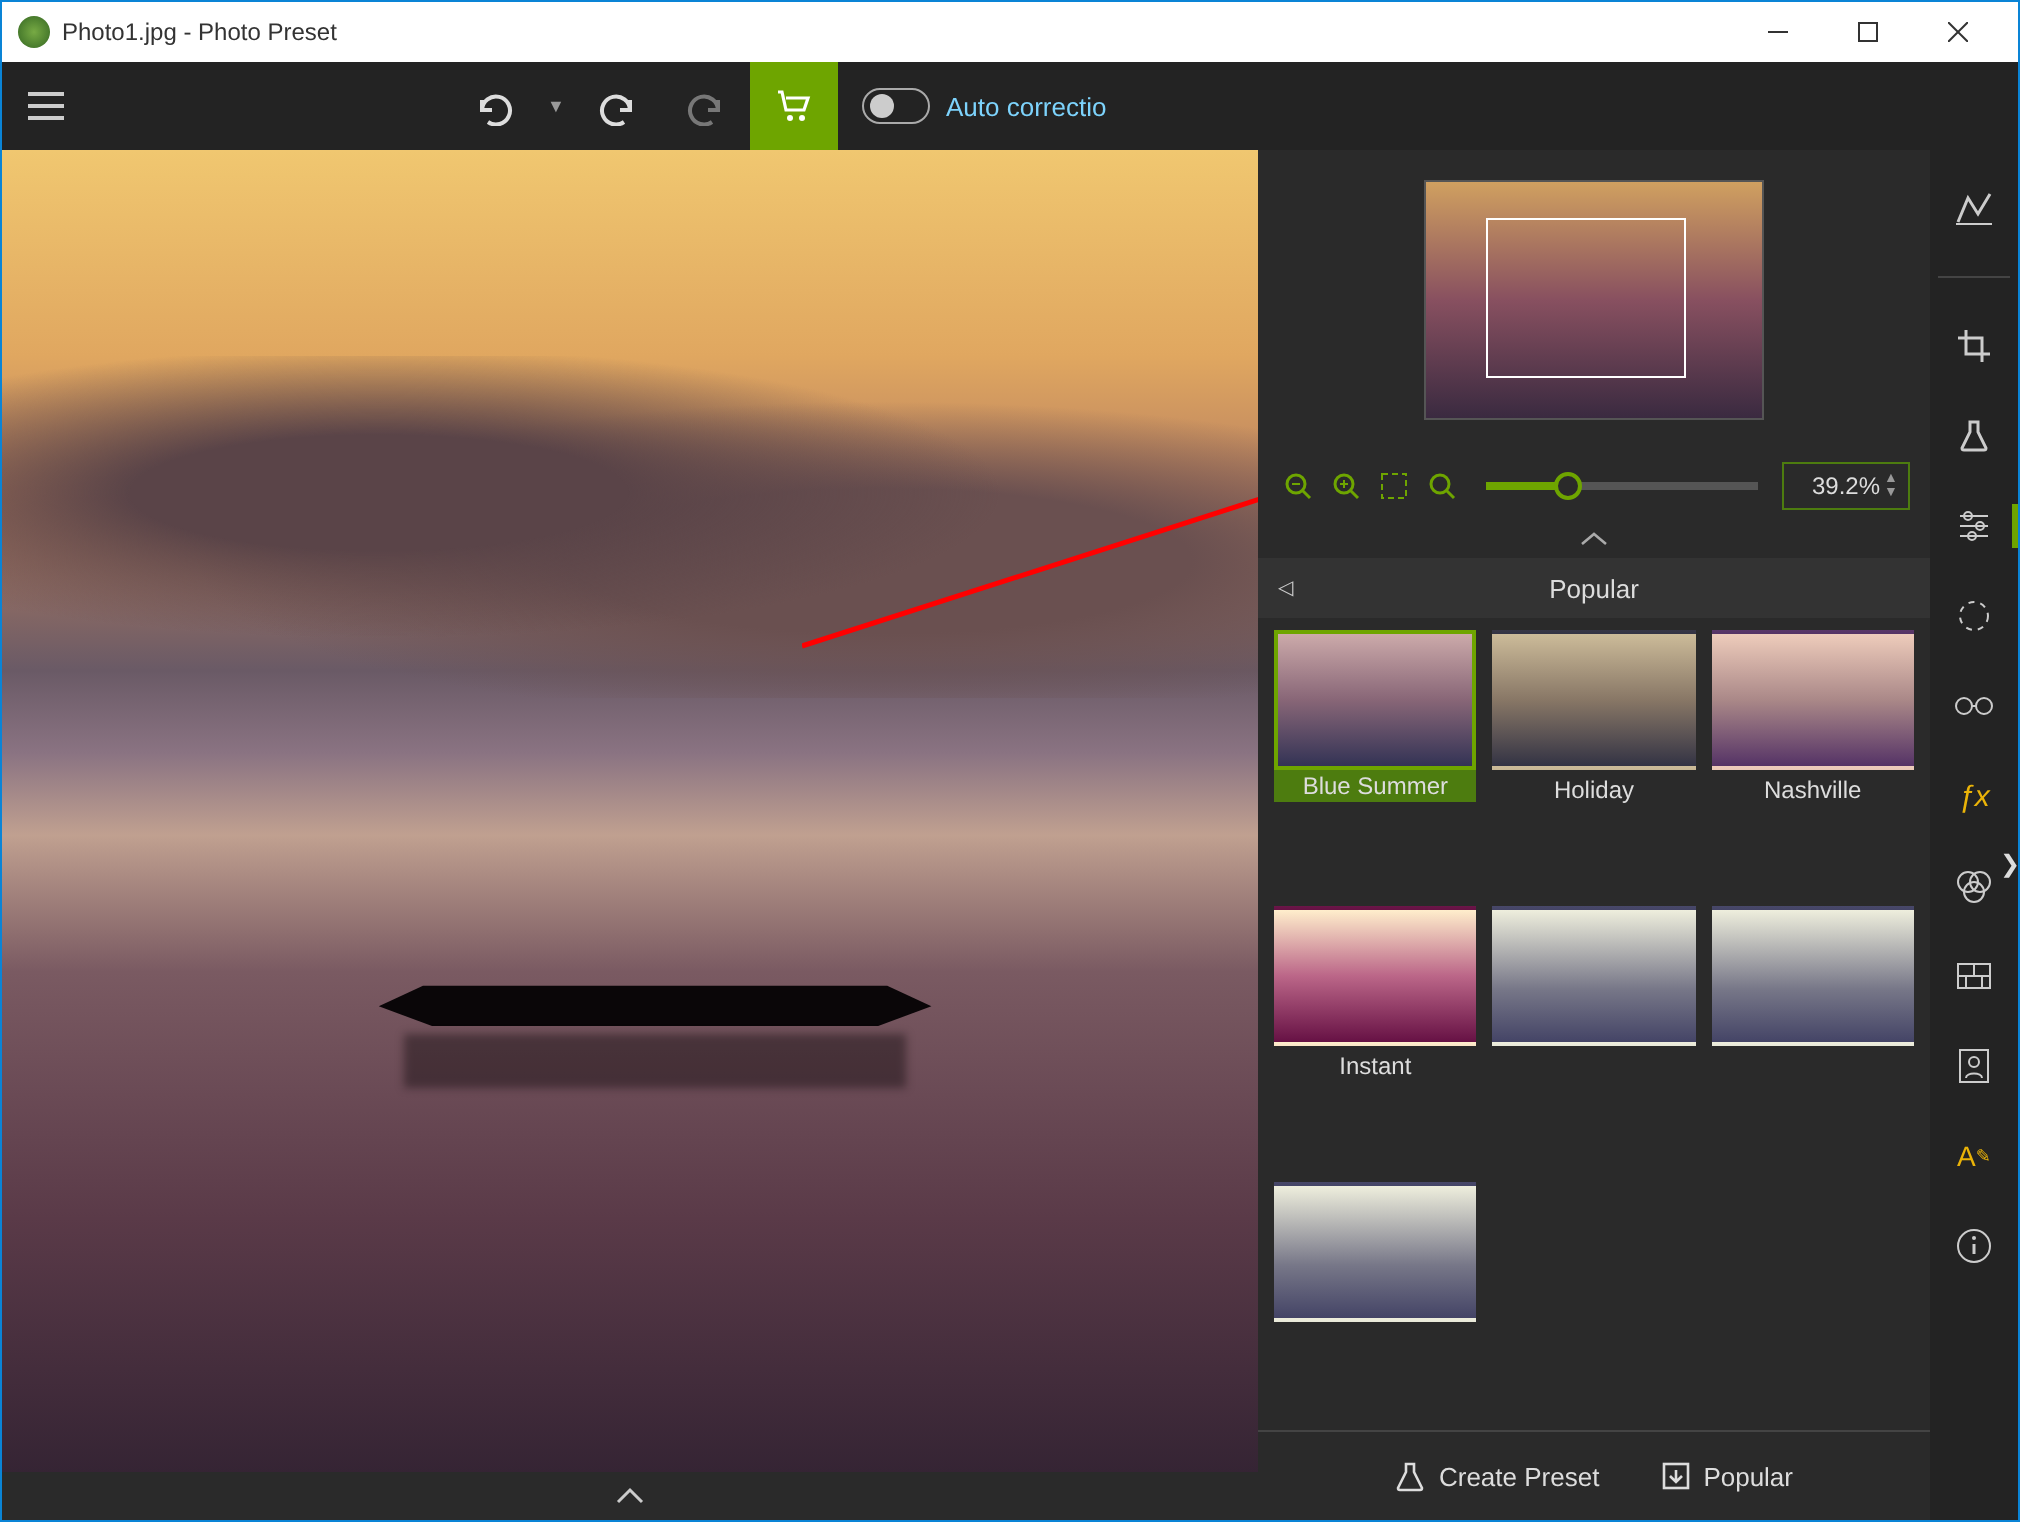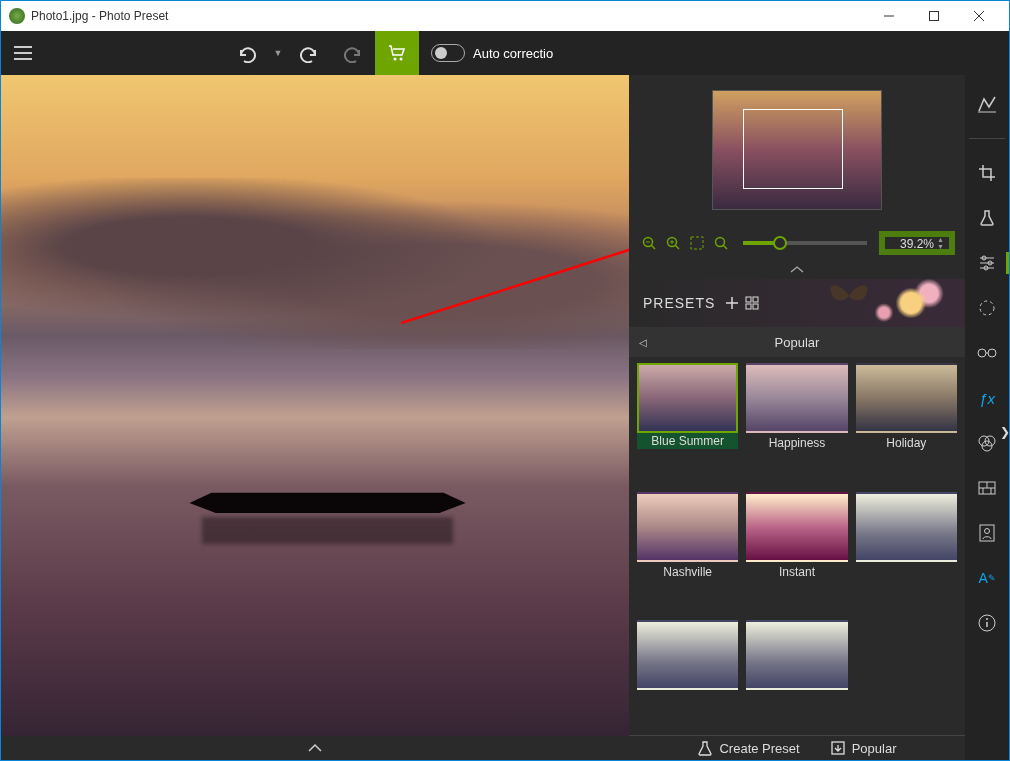--- a/index.html
+++ b/index.html
@@ -6,69 +6,69 @@
 body { background: #1f1f1f; width: 1010px; height: 761px; overflow: hidden; border: 1px solid #0a84d6; }
 .titlebar { height: 30px; background: #fff; display: flex; align-items: center; padding: 0 8px; font-size: 12px; color: #333; }
 .titlebar .app-icon { width: 16px; height: 16px; border-radius: 50%; background: radial-gradient(circle,#7a4,#362); margin-right: 6px; }
 .titlebar .spacer { flex: 1; }
 .win-btn { width: 45px; height: 30px; display: flex; align-items: center; justify-content: center; font-family: Arial; font-size: 12px; color: #333; cursor: pointer; }
 .toolbar { height: 44px; background: #232323; display: flex; align-items: center; color: #ddd; }
 .tool-btn { width: 44px; height: 44px; display: flex; align-items: center; justify-content: center; color: #ddd; cursor: pointer; }
 .tool-btn.green { background: #6ea500; }
 .toggle { width: 34px; height: 18px; border: 1px solid #aaa; border-radius: 10px; position: relative; margin: 0 8px 0 12px; }
 .toggle::after{ content:""; width:12px; height:12px; border-radius:50%; background:#ccc; position:absolute; top:2px; left:3px;}
-.auto-label { font-size: 13px; color: #ffffff; }
+.auto-label { font-size: 13px; color: #7dd3fc; }
 .main { display: flex; height: calc(100% - 74px); }
 .canvas-area { flex: 1; position: relative; background: #1a1a1a; overflow:hidden;}
 .photo { width: 100%; height: 100%; background: linear-gradient(#f0c770 0%, #e0a760 15%, #b88060 25%, #6a5a66 38%, #8a7382 44%, #c0a090 50%, #7a5a62 60%, #5a3a48 78%, #2e2030 100%); position:relative;}
 .photo .clouds{position:absolute; top:15%; left:0; right:0; height:25%; background:radial-gradient(ellipse at 30% 40%,#5a4448 20%,transparent 50%),radial-gradient(ellipse at 70% 60%,#6a5050 25%,transparent 55%);}
 .photo .boat{position:absolute; top:59%; left:30%; width:44%; height:5%; background:#0a0608; clip-path:polygon(0 70%,8% 40%,92% 40%,100% 70%,90% 100%,10% 100%);}
 .photo .boat::before,.photo .boat::after{content:"";position:absolute;top:-20px;width:10px;height:22px;background:#0a0608;}
 .photo .boat::before{left:20%;} .photo .boat::after{left:78%;}
 .photo .reflect{position:absolute; top:64.5%; left:32%; width:40%; height:4%; background:rgba(10,6,8,.4); filter:blur(2px);}
 .canvas-footer { position:absolute; bottom:0; left:0; right:0; height:24px; background:#2a2a2a; display:flex; align-items:center; justify-content:center; color:#ccc;}
 .side { width: 336px; background: #2a2a2a; display:flex; flex-direction:column; color:#ddd; position:relative;}
 .navigator { height:150px; display:flex; align-items:center; justify-content:center; background:#2a2a2a;}
 .nav-thumb { width:170px; height:120px; border:1px solid #555; position:relative; background:linear-gradient(#d0a060 0%,#885060 50%,#3a2a40 100%);}
 .nav-crop{position:absolute; top:18px; left:30px; width:100px; height:80px; border:1px solid #fff;}
 .zoom-row{height:36px; display:flex; align-items:center; padding:0 10px; gap:4px;}
 .zoom-icon{width:20px;height:20px;display:flex;align-items:center;justify-content:center;color:#6ea500;font-size:13px;cursor:pointer;}
 .zoom-track{flex:1;height:4px;background:#555;position:relative;margin:0 8px;}
 .zoom-fill{position:absolute;left:0;top:0;height:100%;background:#6ea500;width:30%;}
 .zoom-thumb{position:absolute;top:-5px;left:30%;width:14px;height:14px;border:2px solid #6ea500;border-radius:50%;background:#2a2a2a;transform:translateX(-50%);cursor:pointer;}
-.zoom-box{width:76px;height:24px;border:6px solid #4d7c0f;display:flex;justify-content:center;font-size:12px;position:relative;}
+.zoom-box{width:64px;height:24px;border:1px solid #4d7c0f;display:flex;align-items:center;justify-content:center;font-size:12px;position:relative;}
 .zoom-box .spins{position:absolute;right:2px;top:0;bottom:0;width:10px;display:flex;flex-direction:column;justify-content:center;font-size:7px;color:#999;}
 .collapse{height:18px;display:flex;align-items:center;justify-content:center;color:#aaa;font-size:10px;cursor:pointer;}
 .presets-hdr{height:48px;background:linear-gradient(90deg,#2a2a2a,#3a2a38);display:flex;align-items:center;padding:0 14px;position:relative;overflow:hidden;}
 .presets-hdr .decor{position:absolute;right:0;top:0;bottom:0;width:180px;background:radial-gradient(circle at 70% 50%,#f8d080 8%,transparent 12%),radial-gradient(circle at 80% 30%,#f0b0c0 6%,transparent 10%),radial-gradient(circle at 55% 70%,#e8a0b0 5%,transparent 9%);}
 .presets-hdr .butterfly{position:absolute;top:-8px;left:58%;width:50px;height:50px;}
 .presets-title{font-size:14px;letter-spacing:1px;z-index:1;}
 .presets-icons{display:flex;gap:6px;margin-left:10px;z-index:1;}
 .cat-row{height:30px;display:flex;align-items:center;justify-content:center;background:#333;font-size:13px;position:relative;cursor:pointer;}
 .cat-row .tri{position:absolute;left:10px;font-size:10px;color:#ccc;}
 .grid{flex:1;overflow:auto;padding:6px 8px;display:grid;grid-template-columns:repeat(3,1fr);gap:6px 8px;}
 .preset{display:flex;flex-direction:column;align-items:center;cursor:pointer;}
 .preset .th{width:100%;height:70px;background:#445;border:2px solid transparent;}
 .preset.sel .th{border-color:#6ea500;}
 .preset .lbl{font-size:12px;margin-top:3px;text-align:center;white-space:nowrap;}
-.preset.sel .lbl{background:#14532d;padding:1px 4px;margin-top:0;width:100%;text-align:center;}
+.preset.sel .lbl{background:#4d7c0f;padding:1px 4px;margin-top:0;width:100%;text-align:center;}
 .th-angel{background:linear-gradient(#fff 0%,#ddd 55%,#304 100%)!important;}
 .th-bsummer{background:linear-gradient(#caa 0%,#867 50%,#335 100%)!important;}
 .th-bwash{background:radial-gradient(ellipse at center,#778 30%,#112 90%)!important;}
 .th-cross{background:linear-gradient(#eda 0%,#ba8 45%,#435 100%)!important;}
 .th-flavour{background:radial-gradient(ellipse at center,#987 20%,#213 85%)!important;}
 .th-happy{background:linear-gradient(#dbb 0%,#989 50%,#546 100%),radial-gradient(circle at 80% 20%,#f99 5%,transparent 8%)!important;}
 .th-holiday{background:linear-gradient(#cb9 0%,#876 50%,#334 100%)!important;}
 .th-instant{background:linear-gradient(#fec 0%,#b68 50%,#614 100%)!important;}
 .th-nash{background:linear-gradient(#ecb 0%,#a88 50%,#536 100%)!important;}
 .th-more{background:linear-gradient(#eed 0%,#778 60%,#446 100%)!important;}
-.side-footer{height:25px;border-top:1px solid #444;display:flex;align-items:center;justify-content:center;gap:30px;font-size:13px;text-align:center;}
+.side-footer{height:45px;border-top:1px solid #444;display:flex;align-items:center;justify-content:center;gap:30px;font-size:13px;text-align:center;}
 .sf-btn{display:flex;align-items:center;gap:6px;cursor:pointer;}
 .toolstrip{width:44px;background:#232323;display:flex;flex-direction:column;align-items:center;padding-top:14px;gap:15px;position:relative;}
-.ts-btn{width:30px;height:30px;display:flex;align-items:center;justify-content:center;color:#0ea5e9;cursor:pointer;font-size:16px;}
+.ts-btn{width:30px;height:30px;display:flex;align-items:center;justify-content:center;color:#eab308;cursor:pointer;font-size:16px;}
 .ts-btn.active::after{content:"";position:absolute;right:0;width:3px;height:22px;background:#6ea500;}
 .ts-divider{width:36px;border-top:1px solid #444;margin:4px 0;}
 .expand-arrow{position:absolute;right:-1px;top:350px;color:#ddd;font-size:12px;z-index:5;}
 .arrow-annotation{position:absolute;pointer-events:none;z-index:10;}
 svg{display:block;}
 .grid::-webkit-scrollbar{width:10px}.grid::-webkit-scrollbar-track{background:#222}.grid::-webkit-scrollbar-thumb{background:#555}
 </style>
 </head>
 <body>
 
@@ -199,57 +199,30 @@
             <span>▼</span>
           </div>
       </div>
     </div>
     <div class="collapse">
       <svg width="14" height="8">
           <path d="M1 6L7 1L13 6" fill="none" stroke="#aaa" stroke-width="1.3"></path>
         </svg>
     </div>
 
-    <div class="presets-hdr">
-      <span class="presets-title">PRESETS</span>
-      <div class="presets-icons">
-        <span>
-            <svg width="14" height="14">
-              <line x1="7" y1="1" x2="7" y2="13" stroke="#ddd" stroke-width="1.5"></line>
-              <line x1="1" y1="7" x2="13" y2="7" stroke="#ddd" stroke-width="1.5"></line>
-            </svg>
-          </span>
-        <span>
-            <svg width="14" height="14">
-              <rect x="1" y="1" width="5" height="5" fill="none" stroke="#ddd"></rect>
-              <rect x="8" y="1" width="5" height="5" fill="none" stroke="#ddd"></rect>
-              <rect x="1" y="8" width="5" height="5" fill="none" stroke="#ddd"></rect>
-              <rect x="8" y="8" width="5" height="5" fill="none" stroke="#ddd"></rect>
-            </svg>
-          </span>
-      </div>
-      <div class="decor"></div>
-      <svg class="butterfly" viewBox="0 0 50 50">
-          <path d="M25 25C15 10 2 12 8 24C12 32 22 30 25 25C28 30 38 32 42 24C48 12 35 10 25 25" fill="#4a3828" opacity=".9"></path>
-        </svg>
-    </div>
 
     <div class="cat-row">
       <span class="tri">◁</span>
       <span>Popular</span>
     </div>
 
     <div class="grid" id="preset-grid">
         <div class="preset sel">
           <div class="th th-bsummer"></div>
           <div class="lbl">Blue Summer</div>
-        </div>
-        <div class="preset">
-          <div class="th th-happy"></div>
-          <div class="lbl">Happiness</div>
         </div>
         <div class="preset">
           <div class="th th-holiday"></div>
           <div class="lbl">Holiday</div>
         </div>
         <div class="preset">
           <div class="th th-nash"></div>
           <div class="lbl">Nashville</div>
         </div>
         <div class="preset">

